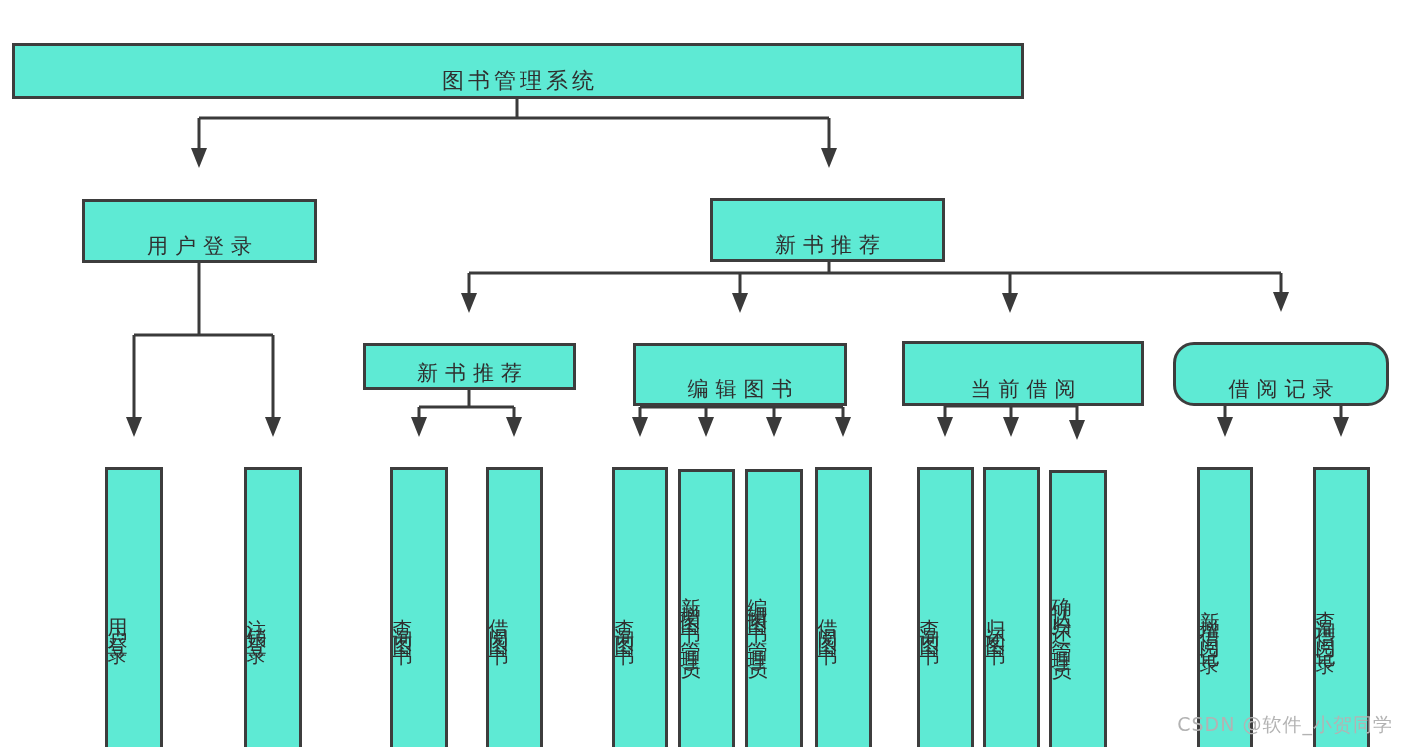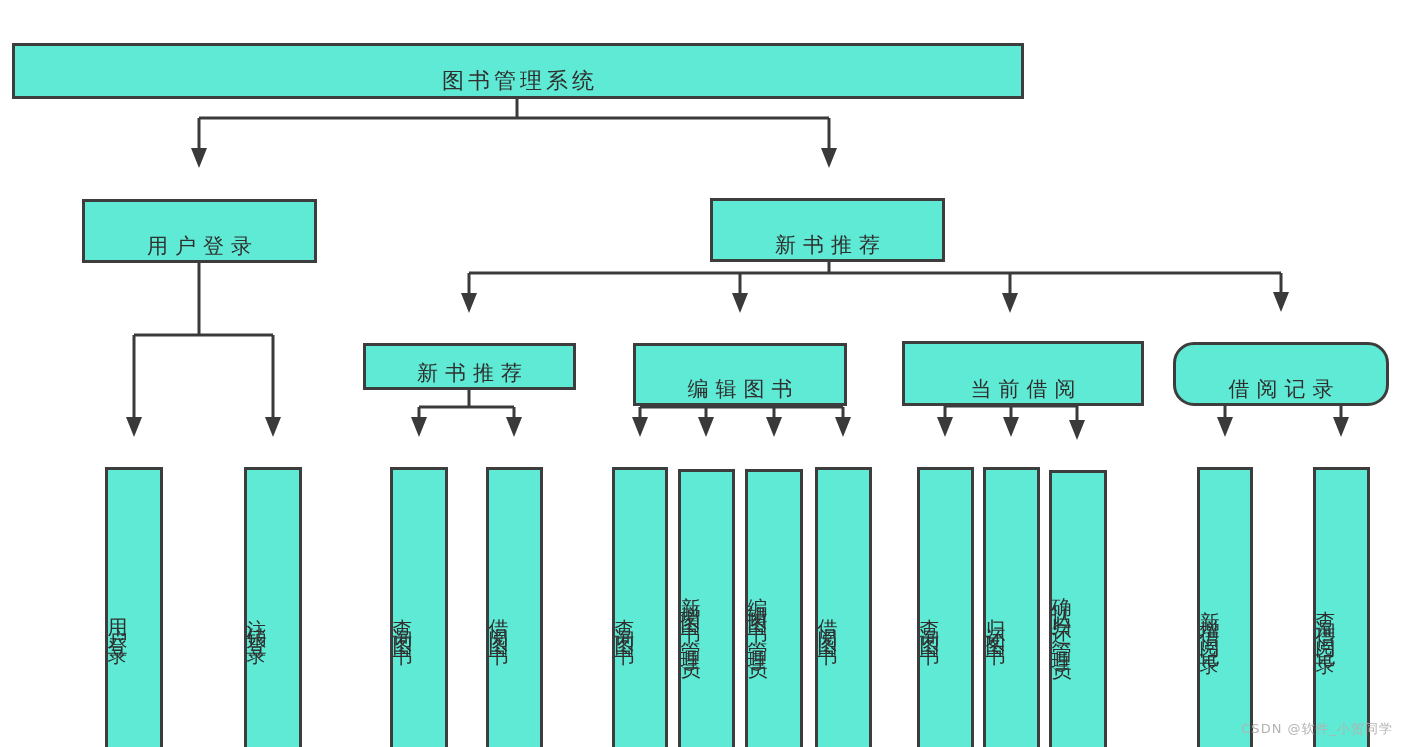--- a/index.html
+++ b/index.html
@@ -20,21 +20,21 @@
   .h span { margin-left:7px;  }
   .title { font-size:22px; letter-spacing:4px; }
   .title span { margin-left:4px; }
   .v {
     writing-mode:vertical-rl; text-orientation:mixed;
     font-size:20px; letter-spacing:9px; line-height:1;
   }
   .v span { margin-top:9px; }
   .watermark {
     position:absolute; right:12px; bottom:9px;
-    color:#b3b3b3; font-size:13px; letter-spacing:1px;
+    color:#b3b3b3; font-size:19px; letter-spacing:1px;
     z-index:3; white-space:nowrap;
   }
 </style>
 </head>
 <body>
 
 <div class="canvas">
 
   <svg class="connectors" width="1405" height="747" viewBox="0 0 1405 747" fill="none" stroke="#3a3a3a" stroke-width="3">
 

